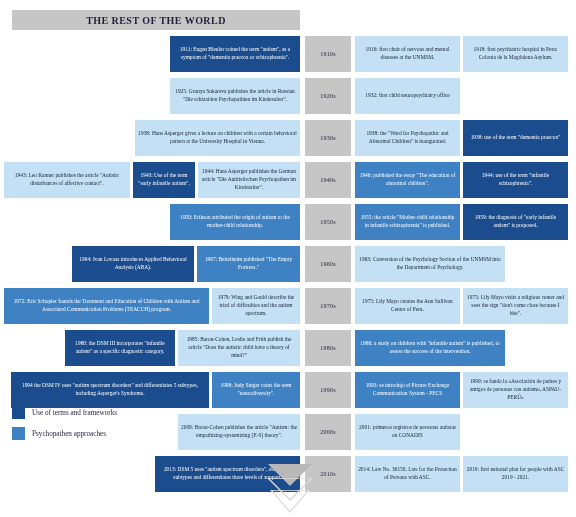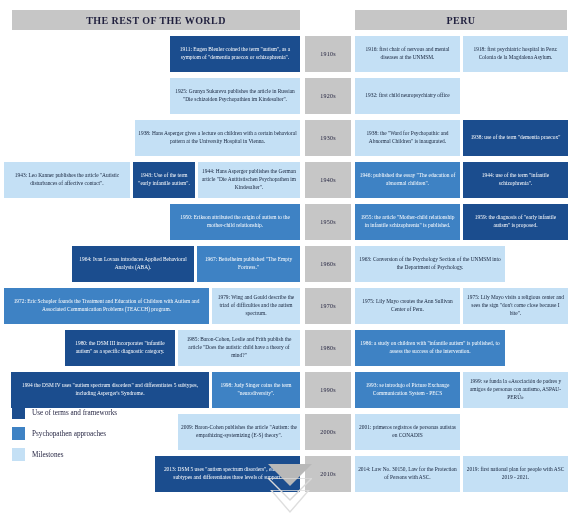--- a/index.html
+++ b/index.html
@@ -123,21 +123,20 @@
   }
   .chev-outline svg { display: block; }
 </style>
 </head>
 <body>
 
 <div id="timeline">
 
   <div class="header-row">
     <div class="header-bar header-world">THE REST OF THE WORLD</div>
-    <div class="header-bar header-peru">PERU</div>
   </div>
 
   <div class="cell c-decade" style="left:305px; top:36px;  width:46px; height:36px;">1910s</div>
   <div class="cell c-decade" style="left:305px; top:78px;  width:46px; height:36px;">1920s</div>
   <div class="cell c-decade" style="left:305px; top:120px; width:46px; height:36px;">1930s</div>
   <div class="cell c-decade" style="left:305px; top:162px; width:46px; height:36px;">1940s</div>
   <div class="cell c-decade" style="left:305px; top:204px; width:46px; height:36px;">1950s</div>
   <div class="cell c-decade" style="left:305px; top:246px; width:46px; height:36px;">1960s</div>
   <div class="cell c-decade" style="left:305px; top:288px; width:46px; height:36px;">1970s</div>
   <div class="cell c-decade" style="left:305px; top:330px; width:46px; height:36px;">1980s</div>
@@ -204,24 +203,20 @@
 
   <div class="legend">
     <div class="legend-item">
       <span class="legend-swatch" style="background:#1b4d8e;"></span>
       <span class="legend-label">Use of terms and frameworks</span>
     </div>
     <div class="legend-item">
       <span class="legend-swatch" style="background:#3e82c4;"></span>
       <span class="legend-label">Psychopathen approaches</span>
     </div>
-    <div class="legend-item">
-      <span class="legend-swatch" style="background:#c4e0f5;"></span>
-      <span class="legend-label">Milestones</span>
-    </div>
   </div>
 
   <div class="chevrons">
     <div class="chev chev-solid"></div>
     <div class="chev-outline chev-outline-1">
       <svg width="44" height="24" viewBox="0 0 44 24">
         <polygon points="0,0 44,0 22,22" fill="none" stroke="#d9d9d9" stroke-width="1.4"></polygon>
       </svg>
     </div>
     <div class="chev-outline chev-outline-2">

